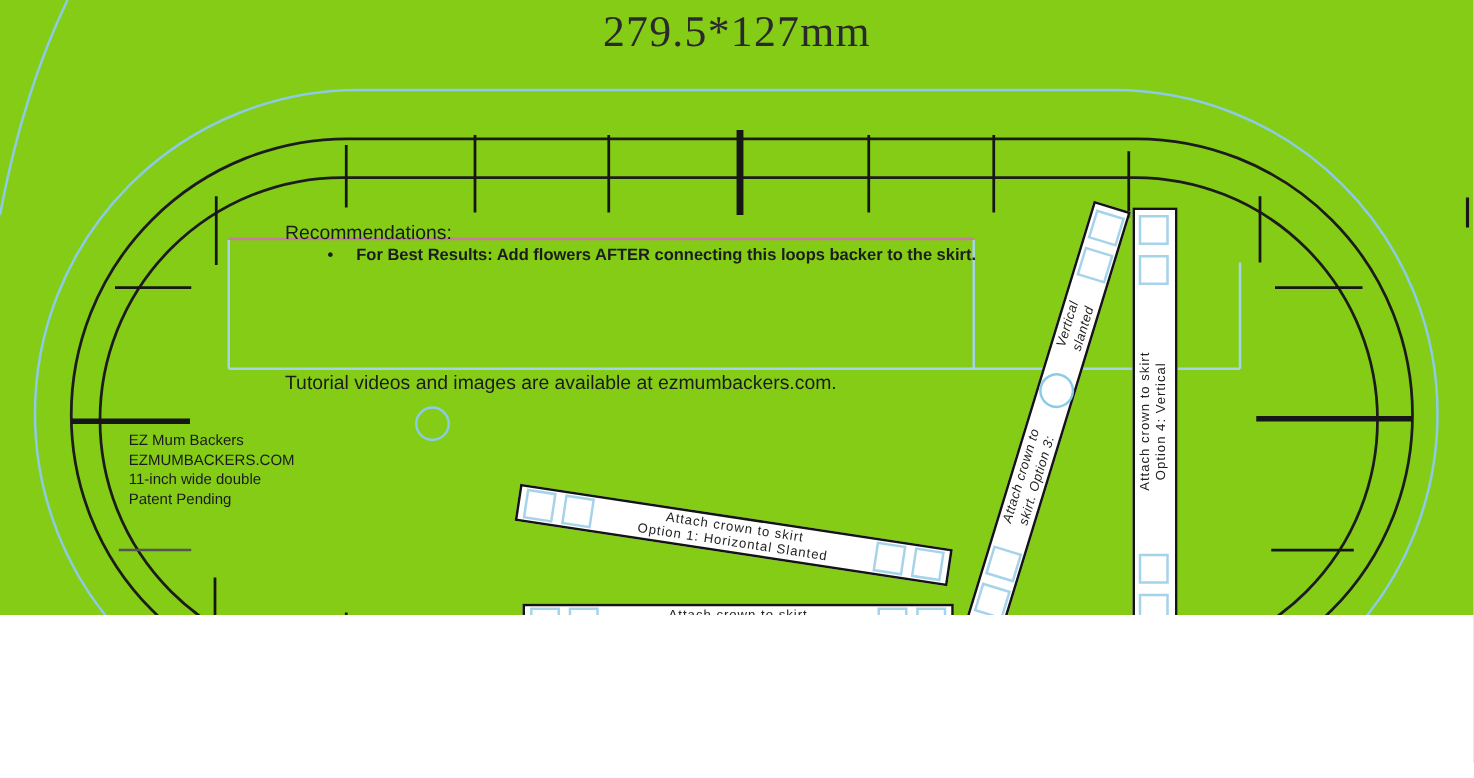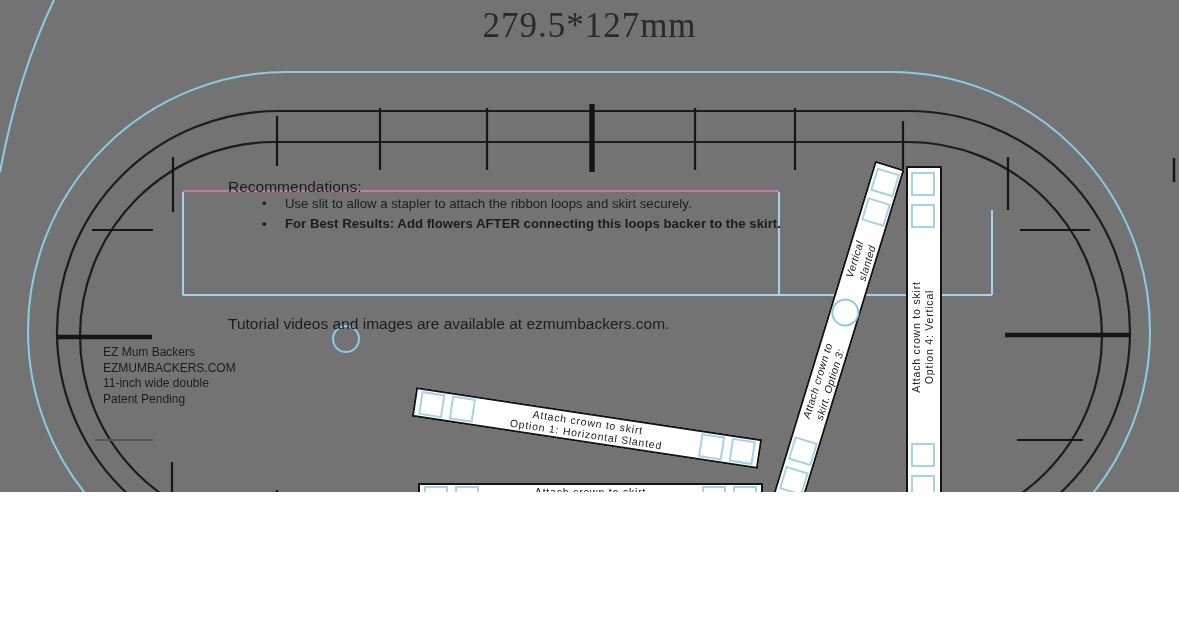--- a/index.html
+++ b/index.html
@@ -4,39 +4,39 @@
 <style>
   :root{
     --cyan:#8ccbe6;
     --pink:#c87ca4;
     --line:#1c1c1c;
     --sq:#a5d4ea;
   }
   html,body{margin:0;padding:0;background:#ffffff;}
   #stage{
     position:relative;width:1179px;height:492px;overflow:hidden;
-    background:#737373;font-family:"Liberation Sans",sans-serif;color:#1c1c1c;
+    background:#84cc16;font-family:"Liberation Sans",sans-serif;color:#1c1c1c;
   }
   .abs{position:absolute;}
   #title{
     left:0;top:6px;width:100%;text-align:center;
     font-family:"Liberation Serif",serif;font-size:35px;letter-spacing:1px;color:#2a2a2a;
   }
   #outline-svg{left:0;top:0;}
   
   #rec-heading{left:228px;top:166px;font-size:15.5px;font-weight:500;margin-top:12px;}
   #rec-list{left:240px;top:194px;width:560px;margin:0;padding:0;list-style:none;}
   #rec-list li{
     position:relative;padding-left:45px;font-size:13.2px;line-height:19.6px;white-space:nowrap;
   }
   #rec-list li::before{
     content:"\2022";position:absolute;left:22px;top:0;font-size:13px;
   }
   #rec-list li.bold{font-weight:bold;}
-  #tutorial-note{left:228px;top:315px;font-size:15.5px;font-weight:500;}
+  #tutorial-note{left:228px;top:298px;font-size:15.5px;font-weight:500;}
   #branding{left:103px;top:345px;font-size:12px;line-height:15.5px;}
   
   .strip{
     position:absolute;background:#ffffff;border:2.5px solid #141414;
     display:flex;align-items:center;box-sizing:border-box;
   }
   .strip .sq{
     width:20px;height:20px;border:2px solid var(--sq);background:#ffffff;flex:0 0 auto;
   }
   .strip .gap{width:7px;flex:0 0 auto;}
@@ -116,21 +116,20 @@
         <line x1="992" y1="210" x2="992" y2="295"></line>
       </g>
     </g>
 
     <circle cx="346" cy="339" r="13" fill="none" style="stroke:var(--cyan)" stroke-width="2"></circle>
   </svg>
 
   <div class="abs" id="rec-heading">Recommendations:</div>
 
   <ul class="abs" id="rec-list">
-    <li>Use slit to allow a stapler to attach the ribbon loops and skirt securely.</li>
     <li class="bold">For Best Results: Add flowers AFTER connecting this loops backer to the skirt.</li>
   </ul>
 
   <div class="abs" id="tutorial-note">Tutorial videos and images are available at ezmumbackers.com.</div>
 
   <div class="abs" id="branding">
     <div>EZ Mum Backers</div>
     <div>EZMUMBACKERS.COM</div>
     <div>11-inch wide double</div>
     <div>Patent Pending</div>

